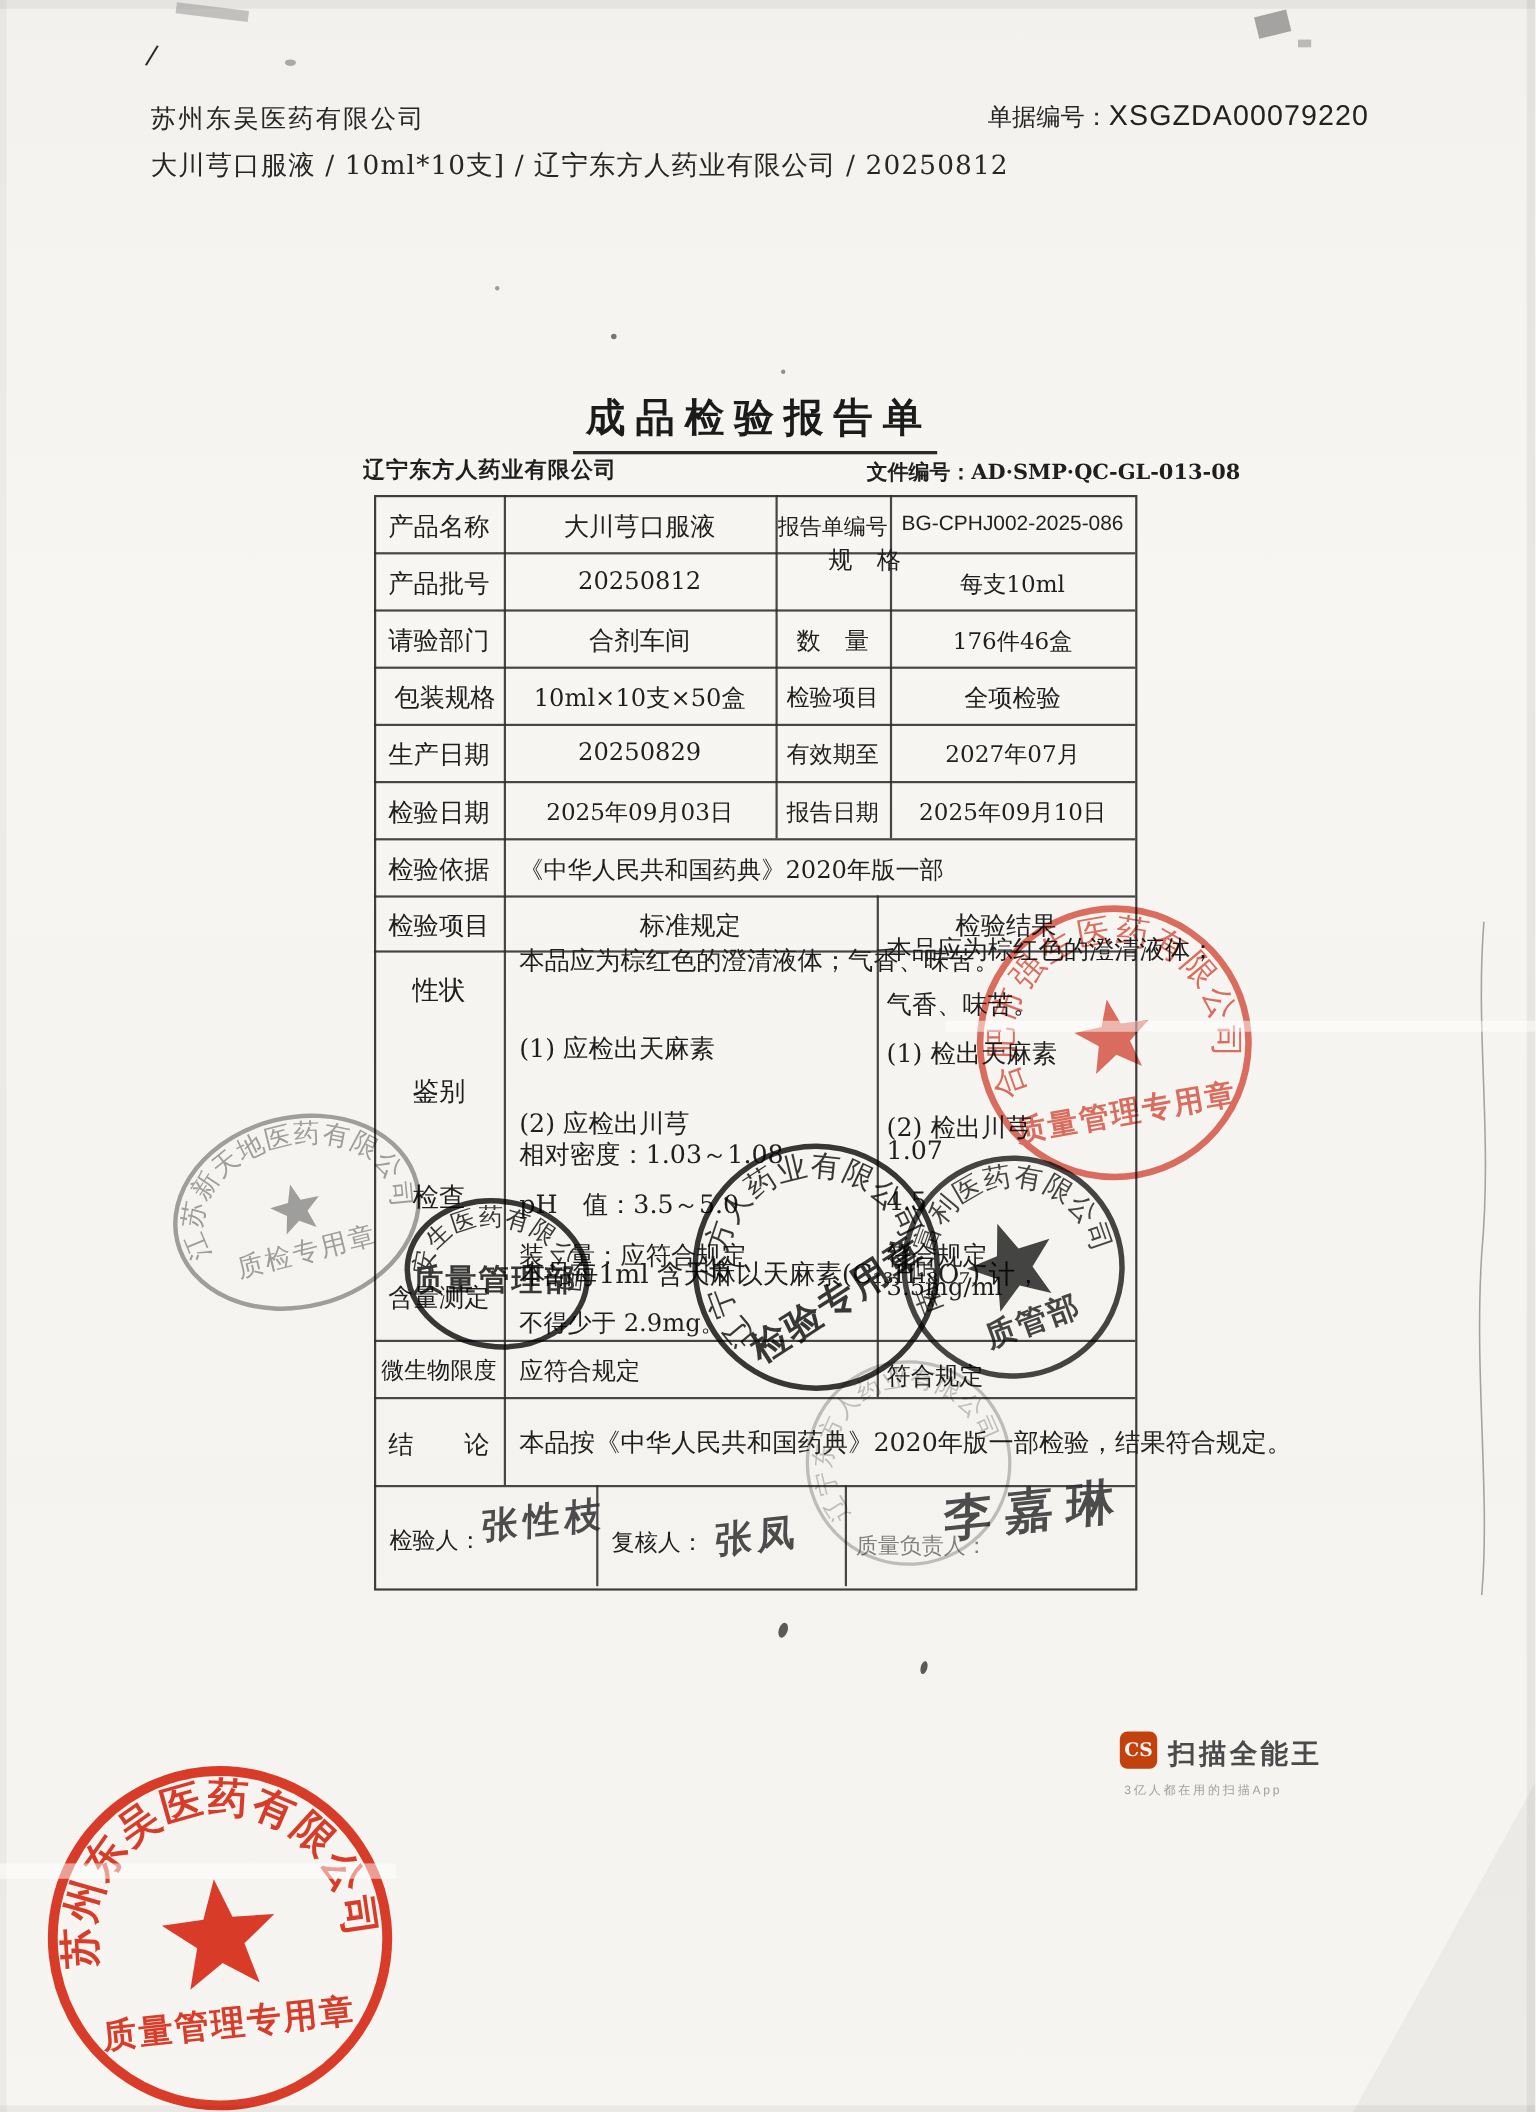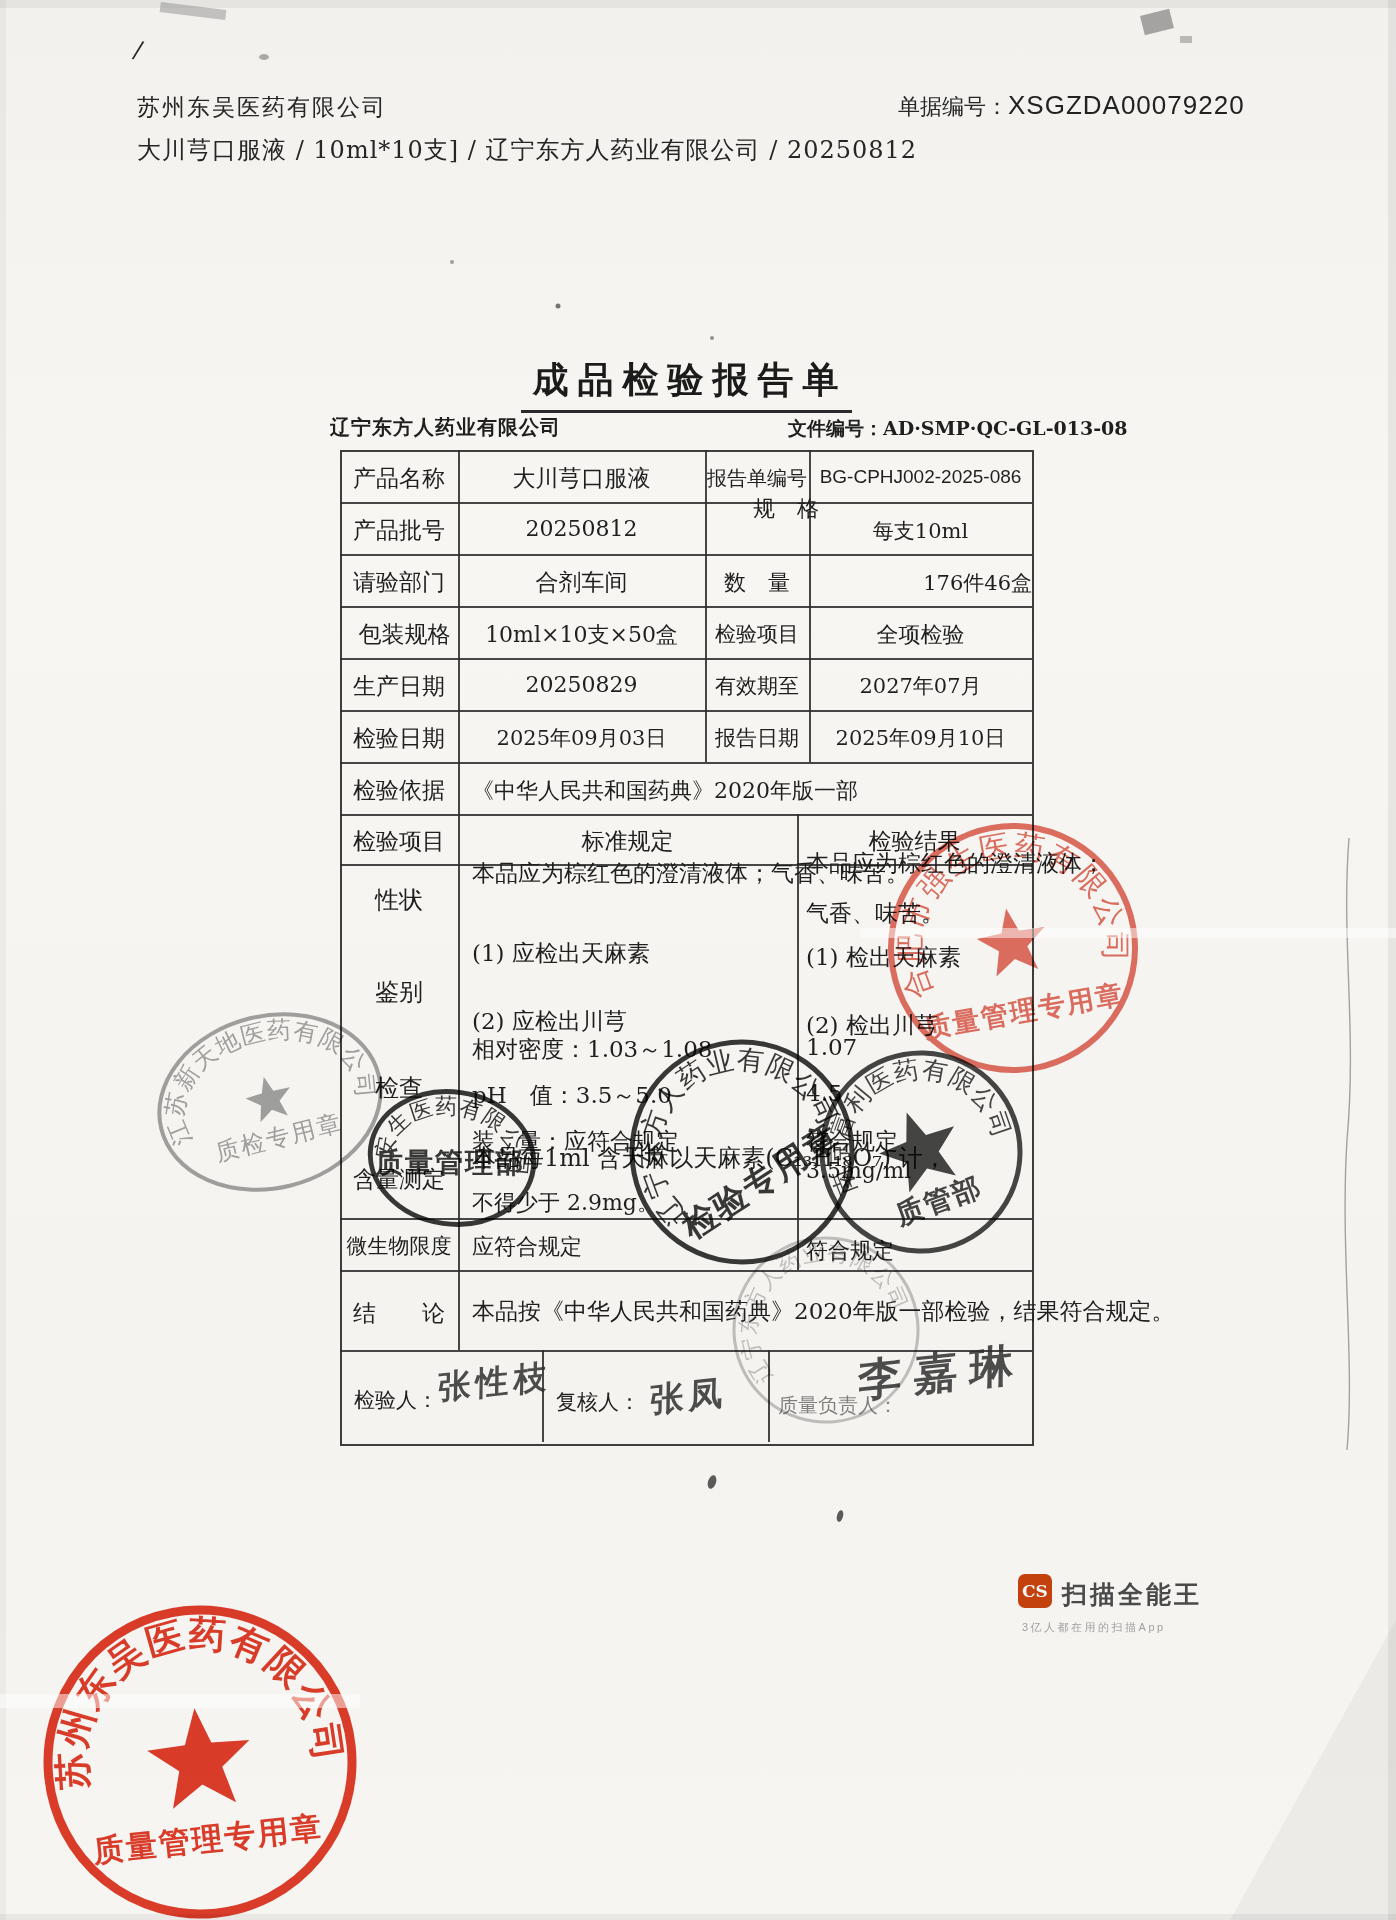--- a/index.html
+++ b/index.html
@@ -72,21 +72,21 @@
 <div class="t c sans" style="left:809px;top:466px;width:223px;font-size:19px;">BG-CPHJ002-2025-086</div>
 
 <div class="t c" style="left:340px;top:515px;width:118px;font-size:23px;">产品批号</div>
 <div class="t c" style="left:458px;top:516px;width:247px;font-size:22px;">20250812</div>
 <div class="t c" style="left:705px;top:494px;width:104px;font-size:22px;padding-left:29px;">规　格</div>
 <div class="t c" style="left:809px;top:517px;width:223px;font-size:21px;">每支10ml</div>
 
 <div class="t c" style="left:340px;top:567px;width:118px;font-size:23px;">请验部门</div>
 <div class="t c" style="left:458px;top:567px;width:247px;font-size:23px;">合剂车间</div>
 <div class="t c" style="left:705px;top:568px;width:104px;font-size:22px;">数　量</div>
-<div class="t c" style="left:809px;top:569px;width:223px;font-size:21px;text-align:right;">176件46盒</div>
+<div class="t c" style="left:809px;top:569px;width:223px;font-size:21px;">176件46盒</div>
 
 <div class="t c" style="left:340px;top:619px;width:129px;font-size:23px;">包装规格</div>
 <div class="t c" style="left:458px;top:620px;width:247px;font-size:22px;">10ml×10支×50盒</div>
 <div class="t c" style="left:705px;top:620px;width:104px;font-size:21px;">检验项目</div>
 <div class="t c" style="left:809px;top:620px;width:223px;font-size:22px;">全项检验</div>
 
 <div class="t c" style="left:340px;top:671px;width:118px;font-size:23px;">生产日期</div>
 <div class="t c" style="left:458px;top:672px;width:247px;font-size:22px;">20250829</div>
 <div class="t c" style="left:705px;top:672px;width:104px;font-size:21px;">有效期至</div>
 <div class="t c" style="left:809px;top:672px;width:223px;font-size:21px;">2027年07月</div>

